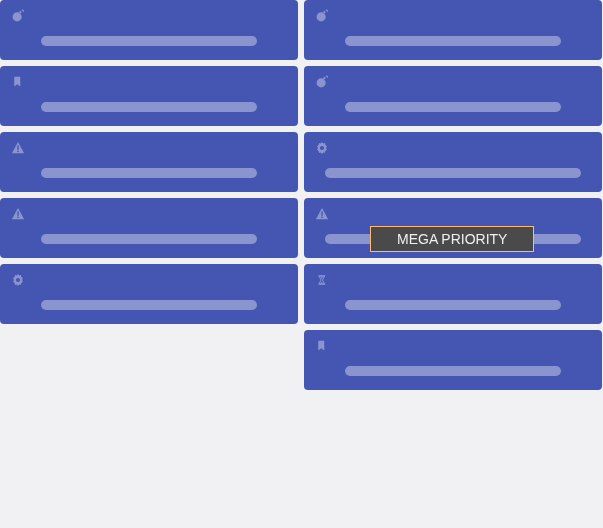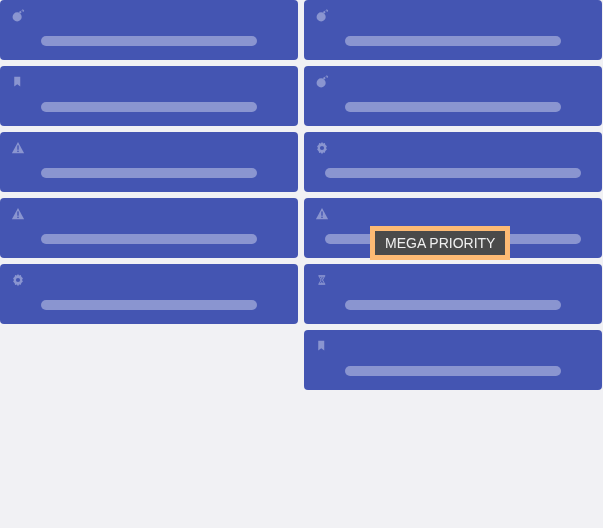--- a/index.html
+++ b/index.html
@@ -46,22 +46,22 @@
     background: #8a95d0;
     width: 78%;
   }
   .card-bar.wide {
     width: 92%;
   }
   .tooltip {
     position: absolute;
     background: #4a4a4a;
     color: #f0f0f0;
-    border: 5px solid #fdba74;
-    padding: 4px 10px;
+    border: 1px solid #fdba74;
+    padding: 4px 26px;
     font-size: 14px;
     left: 66px;
     top: 28px;
     white-space: nowrap;
     z-index: 10;
   }
   svg { display: block; }
 </style>
 </head>
 <body>

